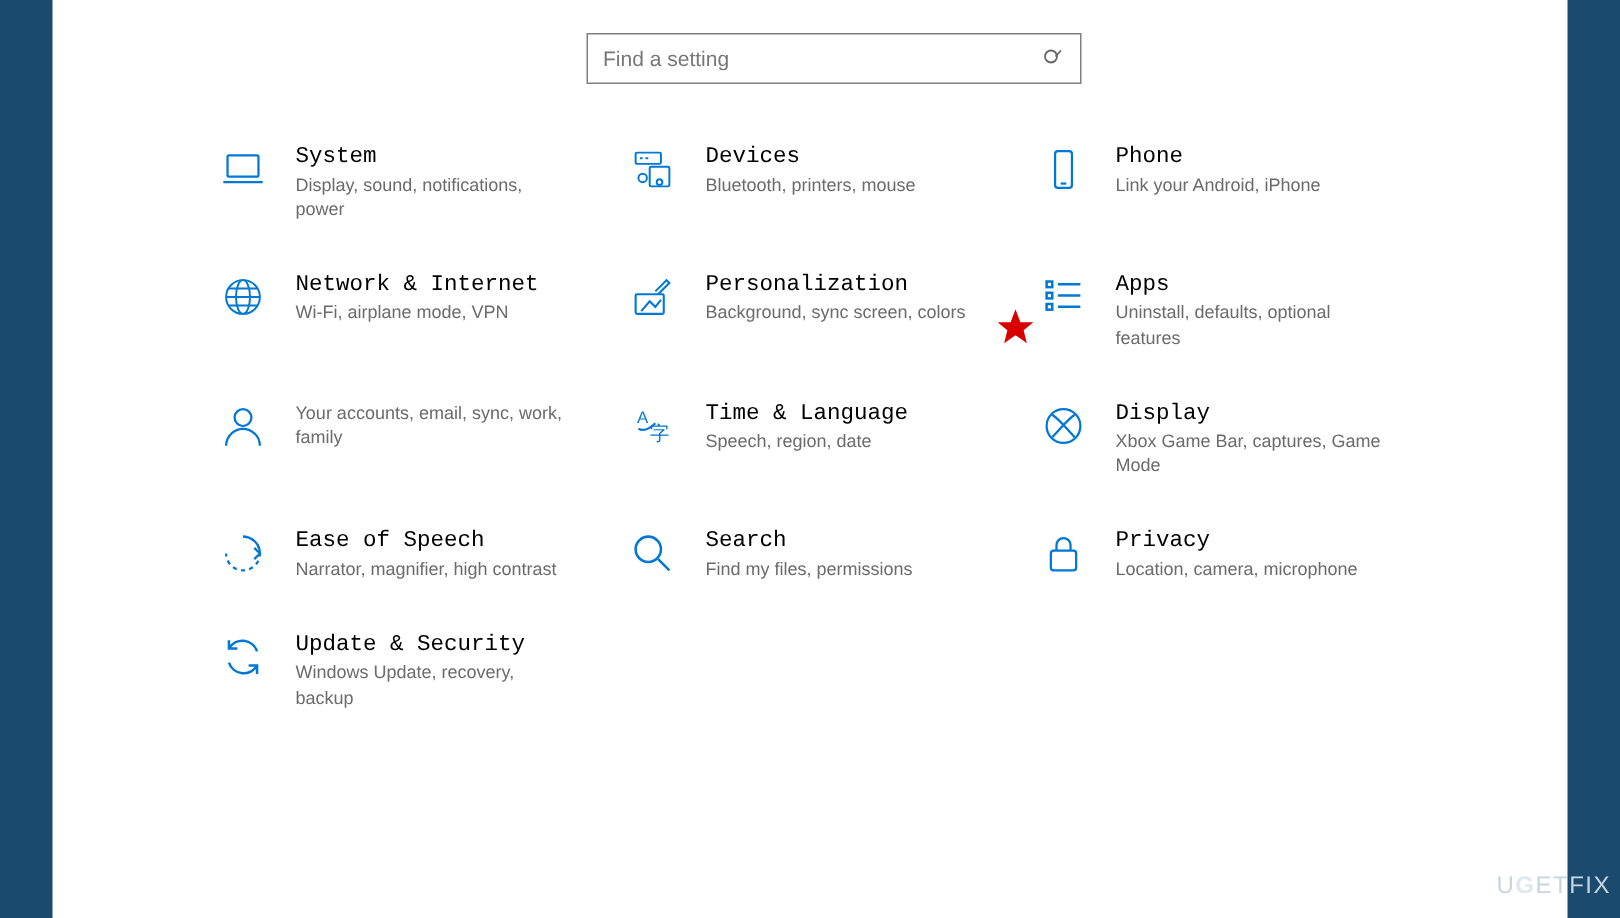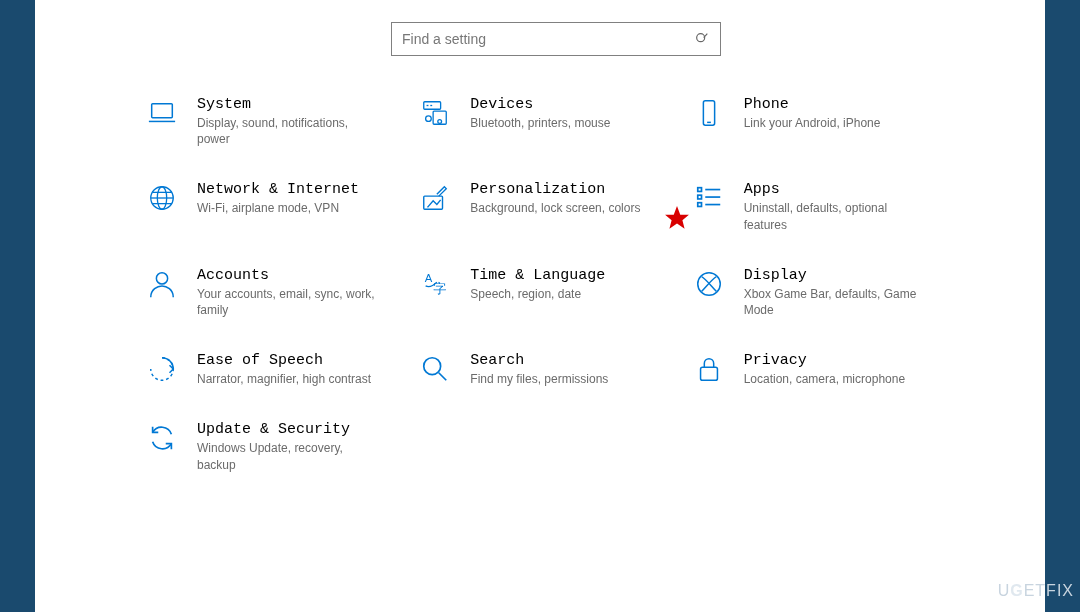--- a/index.html
+++ b/index.html
@@ -184,21 +184,21 @@
     <div class="tile">
       <span class="tile-icon">
         <svg viewBox="0 0 32 32" fill="none" stroke="currentColor" stroke-width="1.5">
           <rect x="4" y="14" width="20" height="14" rx="1"></rect>
           <path d="M8 26 L14 19 L18 23 L22 18"></path>
           <path d="M18 12 L26 4 L28 6 L20 14"></path>
         </svg>
       </span>
       <div class="tile-text">
         <div class="tile-title">Personalization</div>
-        <div class="tile-desc">Background, lock screen, colors</div>
+        <div class="tile-desc">Background, sync screen, colors</div>
       </div>
     </div>
 
     <div class="tile">
       <span class="star">
         <svg viewBox="0 0 24 24" fill="currentColor">
             <polygon points="12,1 15,9 23,9 17,14 19,22 12,17 5,22 7,14 1,9 9,9"></polygon>
           </svg>
       </span>
       <span class="tile-icon">
@@ -218,21 +218,20 @@
     </div>
 
     <div class="tile">
       <span class="tile-icon">
         <svg viewBox="0 0 32 32" fill="none" stroke="currentColor" stroke-width="1.6">
             <circle cx="16" cy="10" r="6"></circle>
             <path d="M4 30 C4 22 11 18 16 18 C21 18 28 22 28 30"></path>
           </svg>
       </span>
       <div class="tile-text">
-        <div class="tile-title">Accounts</div>
         <div class="tile-desc">Your accounts, email, sync, work, family</div>
       </div>
     </div>
 
     <div class="tile">
       <span class="tile-icon">
         <svg viewBox="0 0 32 32" fill="none" stroke="currentColor" stroke-width="1.5">
           <text x="5" y="14" font-size="12" fill="currentColor" stroke="none">A</text>
           <text x="14" y="26" font-size="14" fill="currentColor" stroke="none">字</text>
           <path d="M6 18 C10 20 14 18 18 14"></path>
@@ -247,21 +246,21 @@
     <div class="tile">
       <span class="tile-icon">
         <svg viewBox="0 0 32 32" fill="none" stroke="currentColor" stroke-width="1.6">
             <circle cx="16" cy="16" r="12"></circle>
             <path d="M8 8 C14 12 18 18 24 24"></path>
             <path d="M24 8 C18 12 14 18 8 24"></path>
           </svg>
       </span>
       <div class="tile-text">
         <div class="tile-title">Display</div>
-        <div class="tile-desc">Xbox Game Bar, defaults, Game Mode</div>
+        <div class="tile-desc">Xbox Game Bar, captures, Game Mode</div>
       </div>
     </div>
 
     <div class="tile">
       <span class="tile-icon">
         <svg viewBox="0 0 32 32" fill="none" stroke="currentColor" stroke-width="1.6">
           <path d="M16 4 A12 12 0 1 1 4 16" stroke-dasharray="3 3"></path>
           <path d="M16 4 A12 12 0 0 1 28 16"></path>
           <polyline points="24,12 28,16 24,20"></polyline>
         </svg>

